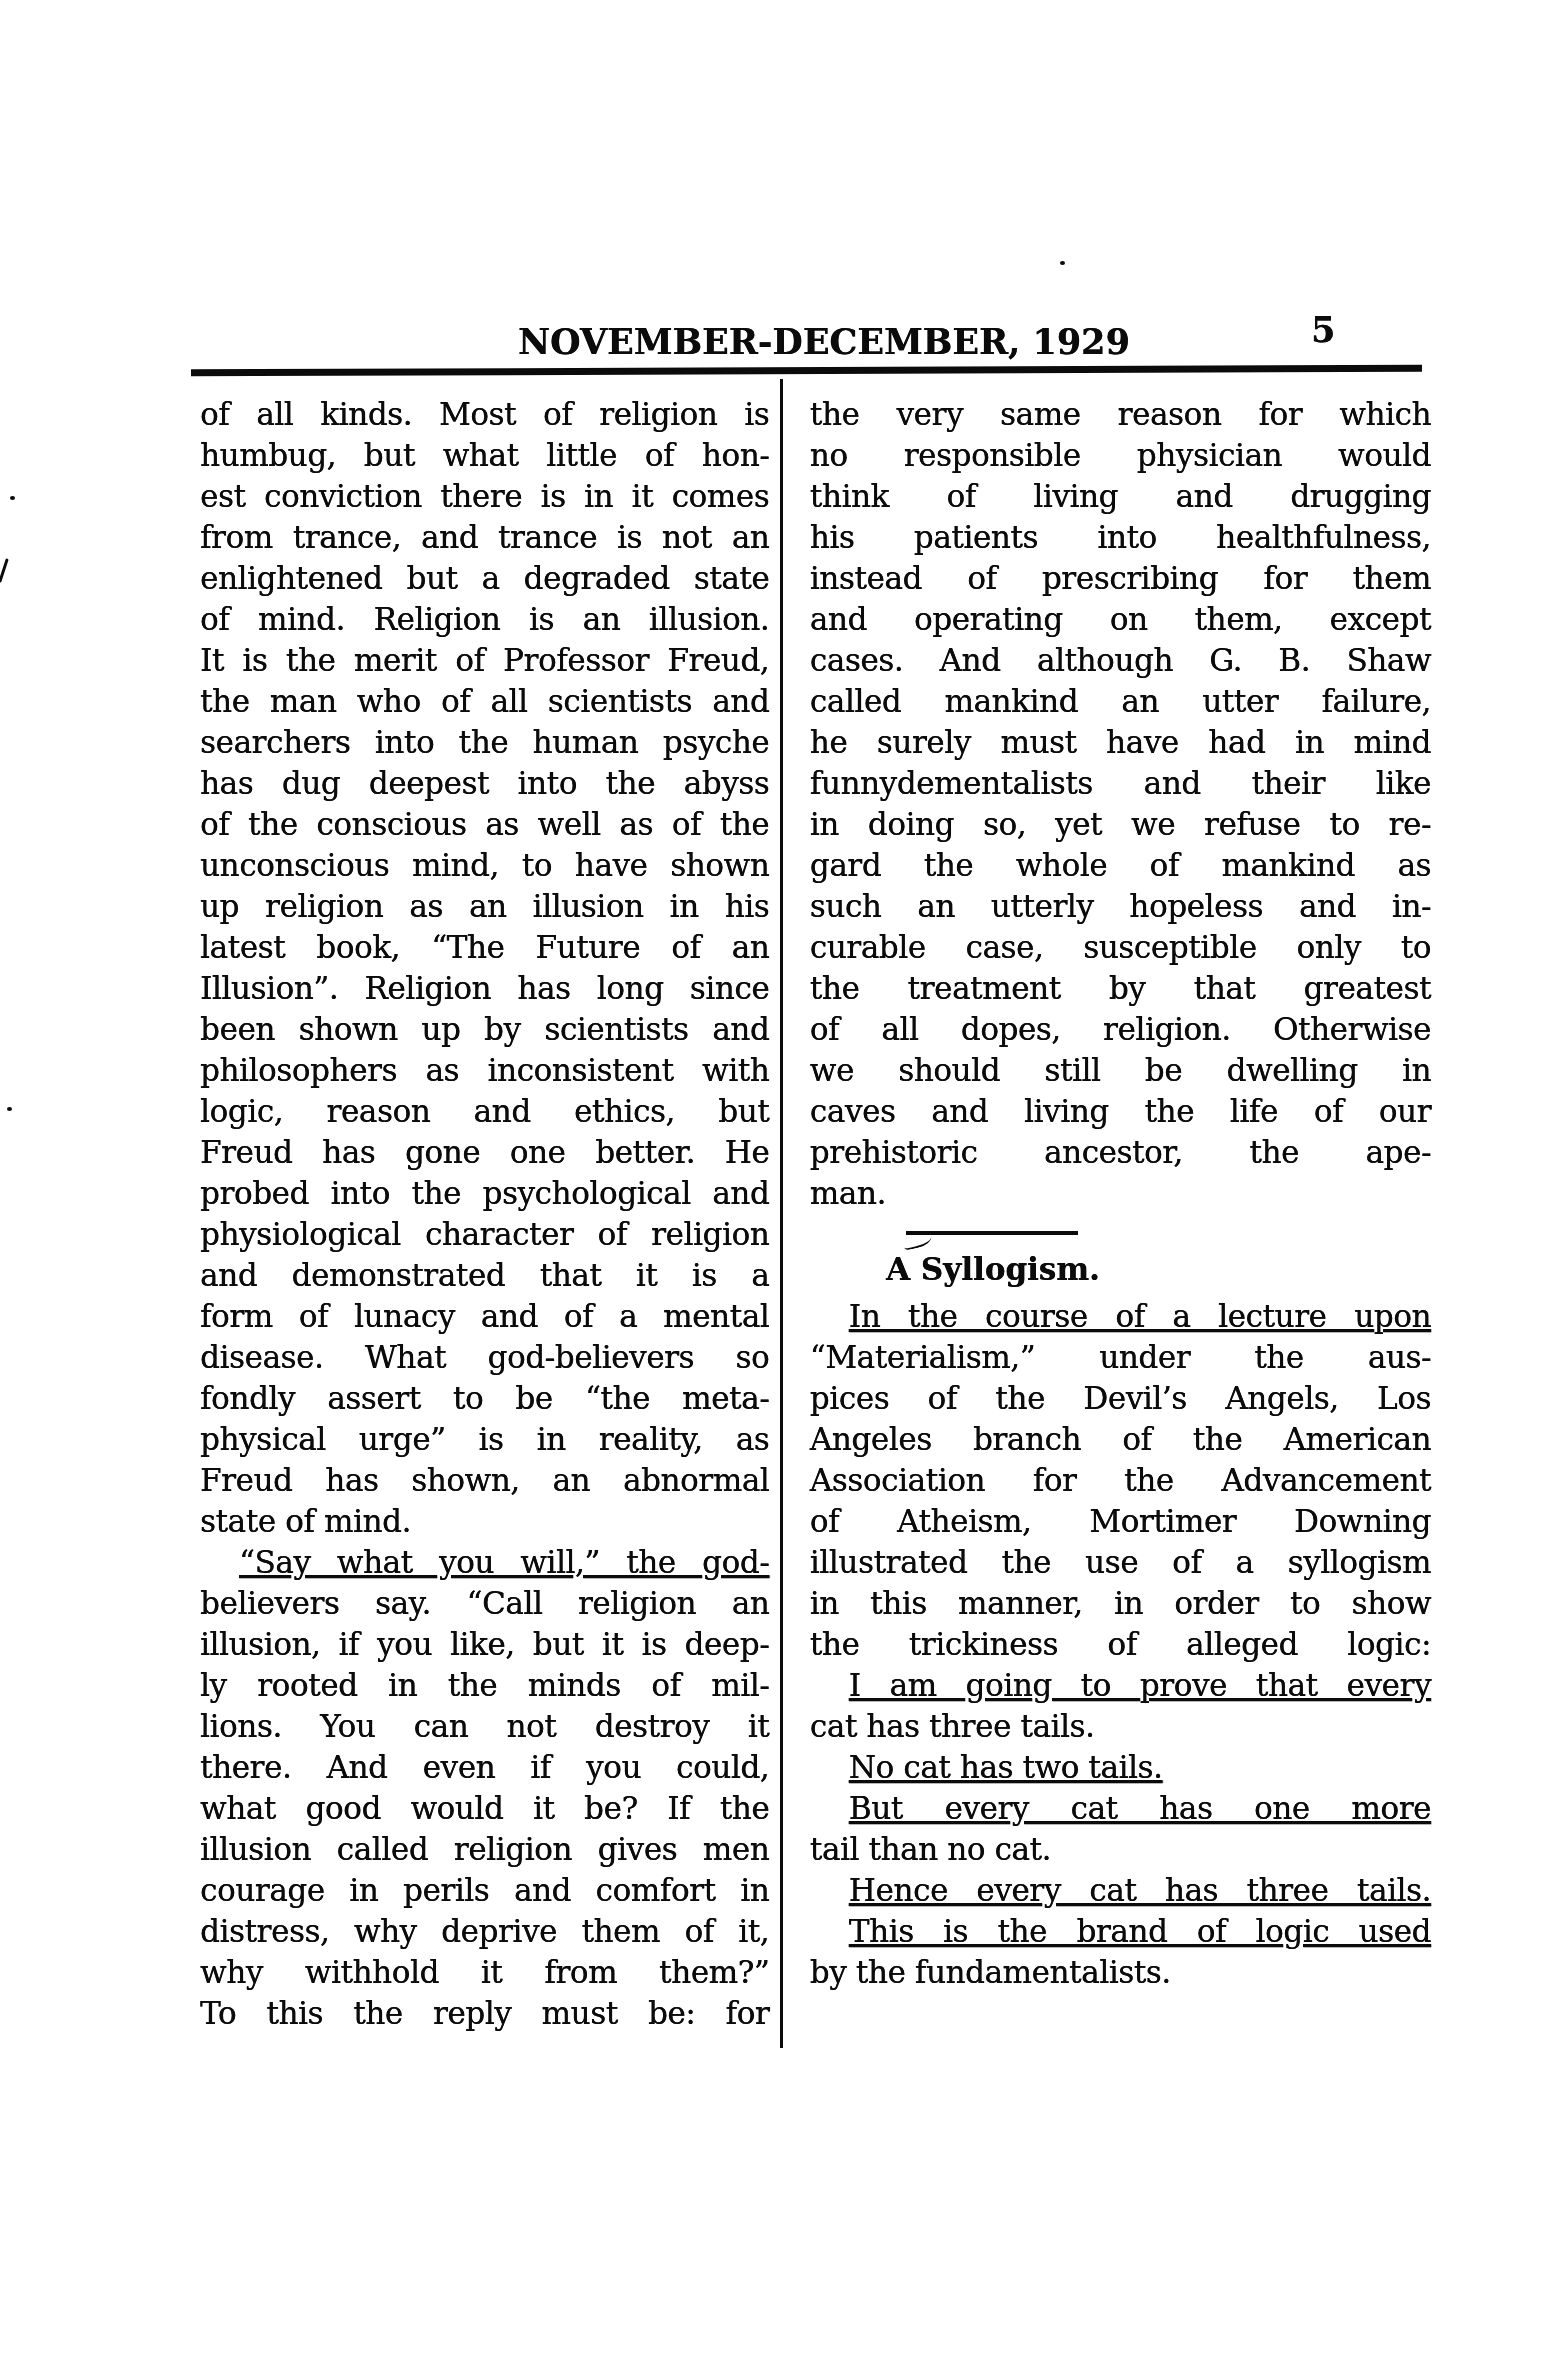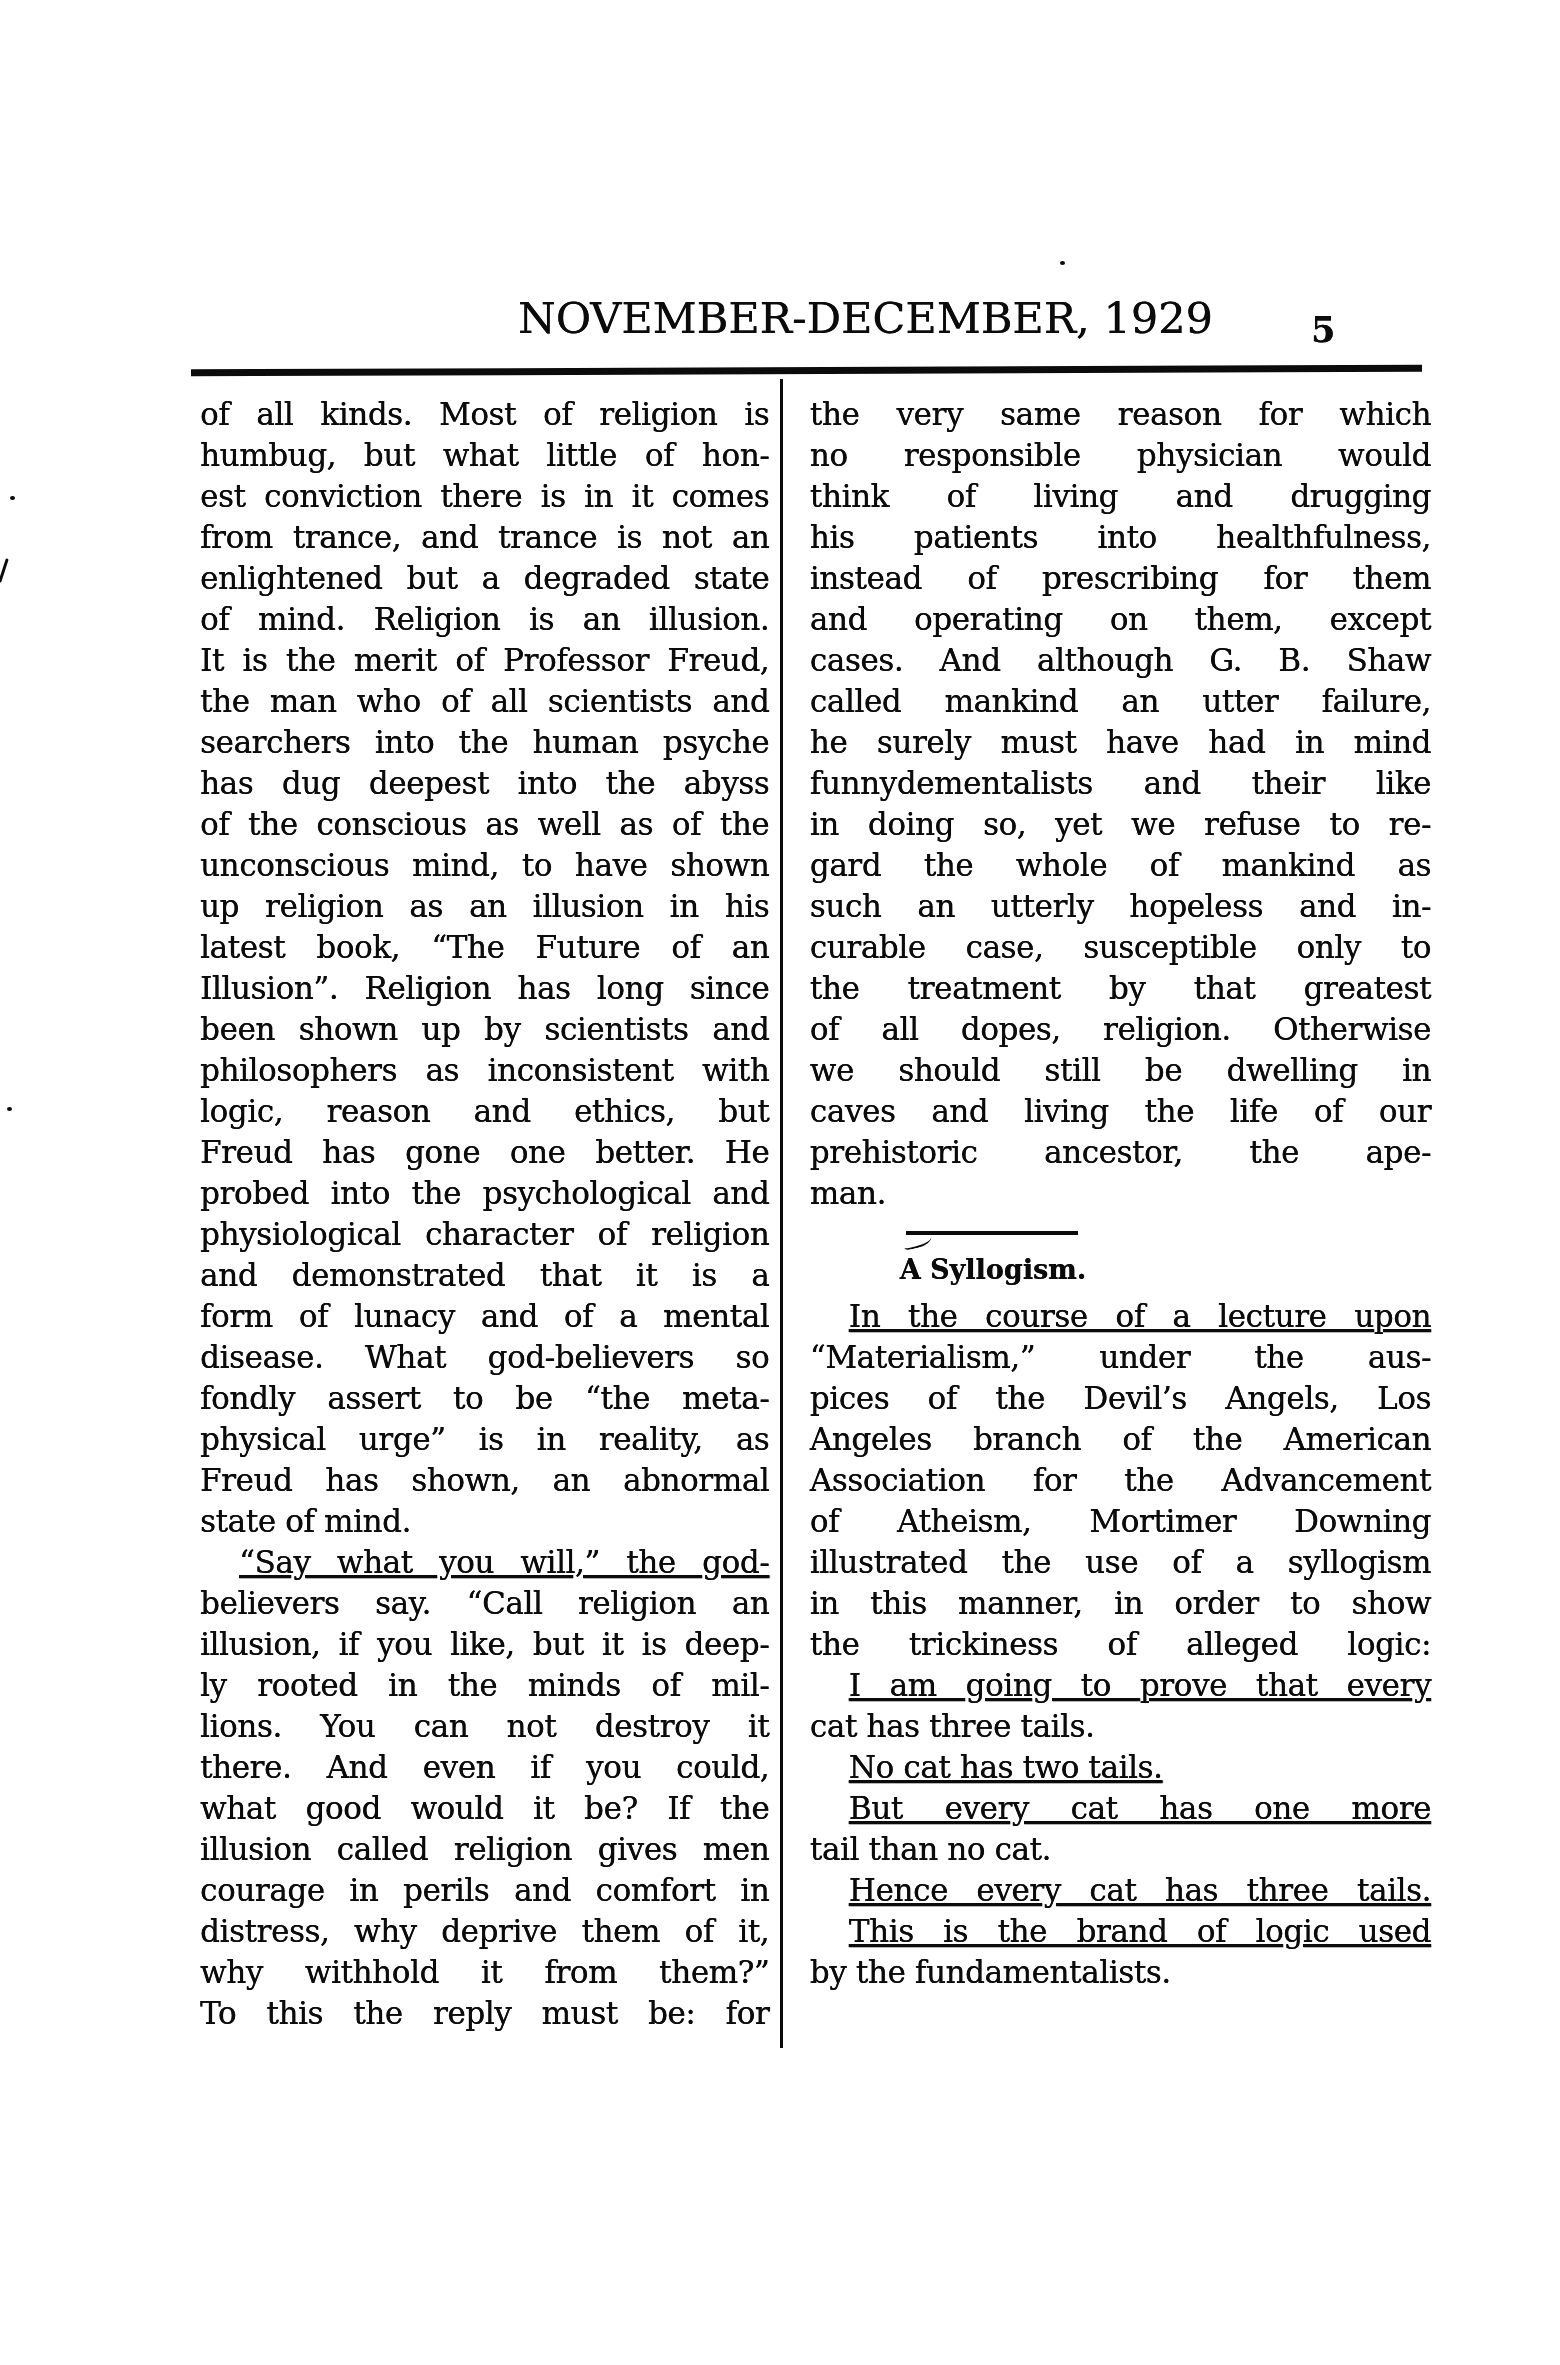--- a/index.html
+++ b/index.html
@@ -4,22 +4,22 @@
 <style>
   :root { --ink:#0b0b0b; --paper:#ffffff; }
   html,body { margin:0; padding:0; background:#e8e8e8; }
   .page {
     position:relative; width:1561px; height:2366px;
     background:var(--paper);
     font-family:"DejaVu Serif","Liberation Serif",serif;
     color:var(--ink); overflow:hidden;
   }
   .header-title {
-    position:absolute; top:296px; left:518px;
-    font-size:43px; font-weight:400; line-height:44px; white-space:nowrap;
+    position:absolute; top:320px; left:518px;
+    font-size:35px; font-weight:700; line-height:44px; white-space:nowrap;
     text-shadow:0.3px 0.3px 0 var(--ink);
   }
   .page-number {
     position:absolute; top:308px; left:1311px;
     font-size:35px; font-weight:700; line-height:44px;
     text-shadow:0.3px 0.3px 0 var(--ink);
   }
   .header-rule {
     position:absolute; top:367px; left:191px; width:1231px; height:6.7px;
     background:var(--ink); transform:rotate(-0.22deg);
@@ -35,21 +35,21 @@
   }
   .line.end    { text-align-last:left; }
   .line.indent { text-indent:39px;text-decoration:underline; }
   .section-break { position:relative; height:82px; }
   .section-rule {
     position:absolute; top:17px; left:96px; width:172px; height:4.2px;
     background:var(--ink);
   }
   .section-heading {
     position:absolute; top:35px; left:0; right:255px;
-    text-align:center; font-weight:700; font-size:27px; line-height:41px;
+    text-align:center; font-weight:700; font-size:31px; line-height:41px;
     text-shadow:0.3px 0.3px 0 var(--ink);
   }
   .ink { position:absolute; background:var(--ink); }
   .ink-dot   { width:5px; height:4.2px; border-radius:50%; }
   .ink-slash { width:2.5px; height:25px; transform:rotate(18deg); border-radius:1.7px; }
   .ink-curl  {
     width:28.5px; height:13.4px; background:transparent;
     border-bottom:2.5px solid var(--ink); border-radius:0 0 60% 20%;
     transform:rotate(-12deg);
   }

